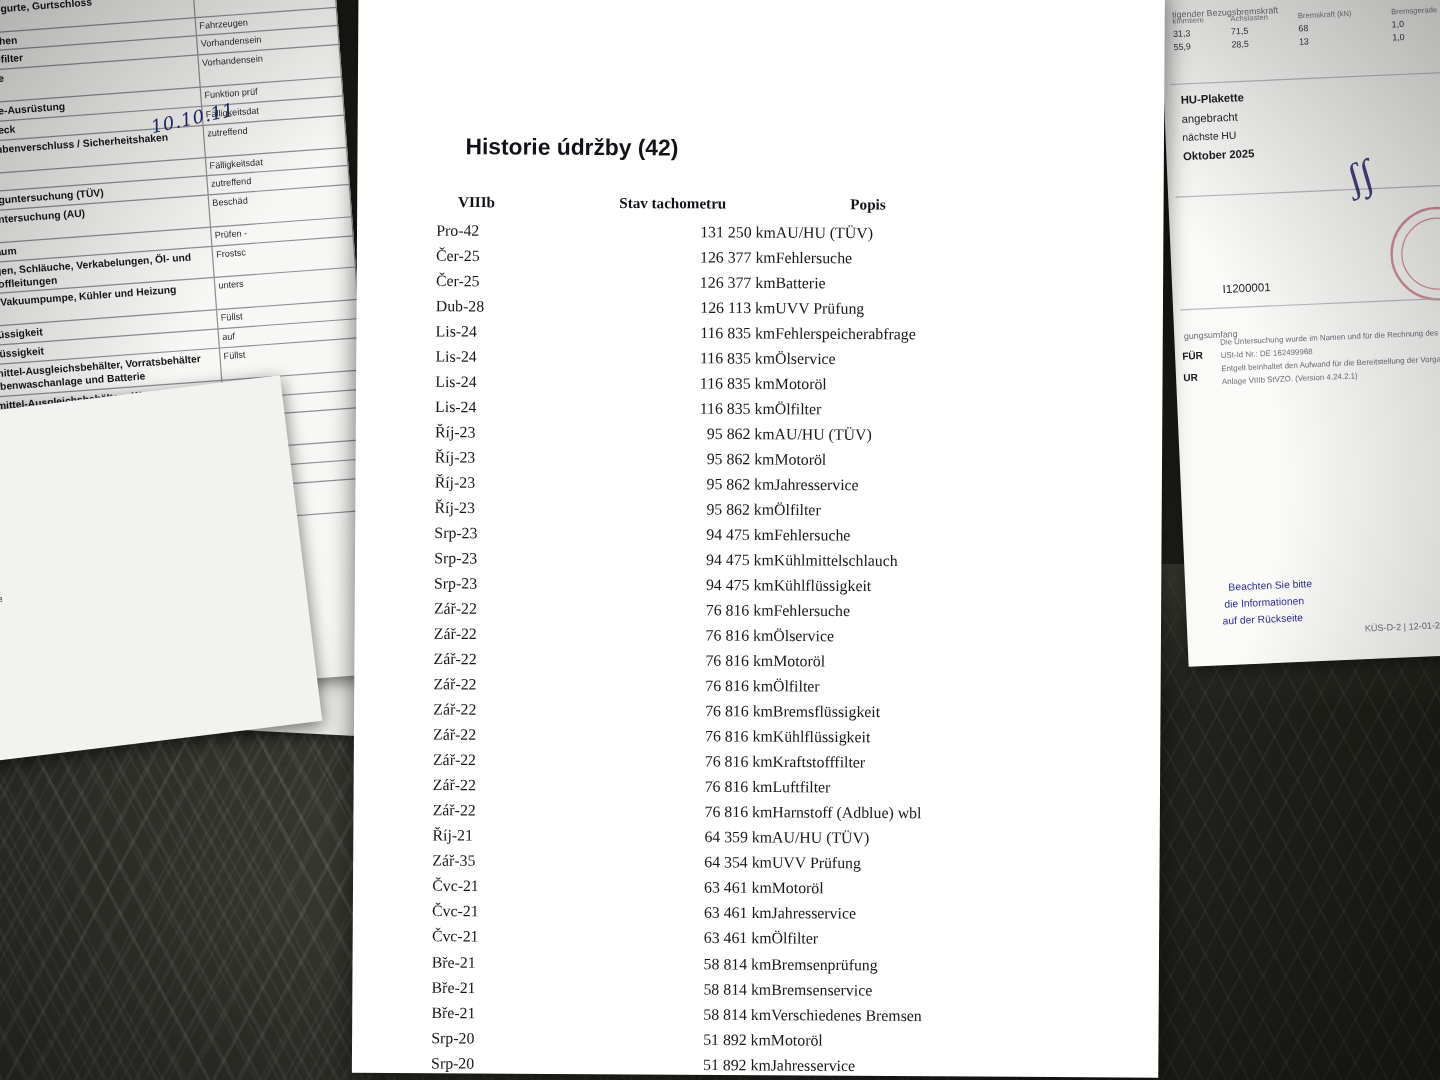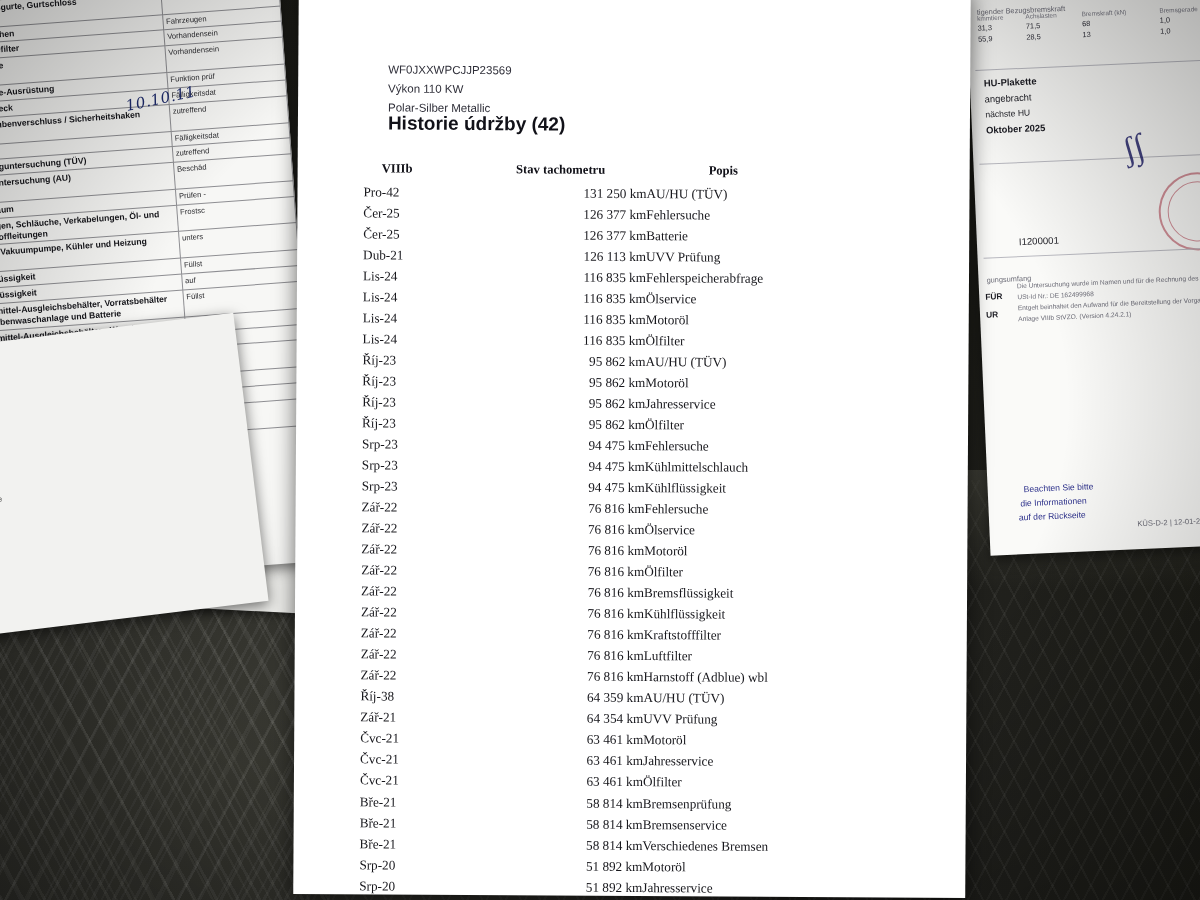--- a/index.html
+++ b/index.html
@@ -426,25 +426,20 @@
 
     <div class="rd-text rd-blue" style="left:36px; top:500px; font-size:8.6px;">Beachten Sie bitte</div>
     <div class="rd-text rd-blue" style="left:32px; top:514px; font-size:8.6px;">die Informationen</div>
     <div class="rd-text rd-blue" style="left:30px; top:528px; font-size:8.6px;">auf der Rückseite</div>
 
     <div class="rd-text rd-faint" style="left:148px; top:540px; font-size:7.6px;">KÜS-D-2 | 12-01-2023</div>
   </div>
 
   <div class="sheet" id="main-doc">
 
-    <div class="vin-block">
-      <div>WF0JXXWPCJJP23569</div>
-      <div>Výkon 110 KW</div>
-      <div>Polar-Silber Metallic</div>
-    </div>
 
     <div class="doc-title">Historie údržby (42)</div>
 
     <table class="history">
       <thead>
         <tr>
           <th class="c-date">VIIIb</th>
           <th class="c-odo">Stav tachometru</th>
           <th class="c-desc">Popis</th>
         </tr>
@@ -459,21 +454,21 @@
             <td class="c-date">Čer-25</td>
             <td class="c-odo">126 377 km</td>
             <td class="c-desc">Fehlersuche</td>
           </tr>
           <tr>
             <td class="c-date">Čer-25</td>
             <td class="c-odo">126 377 km</td>
             <td class="c-desc">Batterie</td>
           </tr>
           <tr>
-            <td class="c-date">Dub-21</td>
+            <td class="c-date">Dub-28</td>
             <td class="c-odo">126 113 km</td>
             <td class="c-desc">UVV Prüfung</td>
           </tr>
           <tr>
             <td class="c-date">Lis-24</td>
             <td class="c-odo">116 835 km</td>
             <td class="c-desc">Fehlerspeicherabfrage</td>
           </tr>
           <tr>
             <td class="c-date">Lis-24</td>
@@ -564,26 +559,26 @@
             <td class="c-date">Zář-22</td>
             <td class="c-odo">76 816 km</td>
             <td class="c-desc">Luftfilter</td>
           </tr>
           <tr>
             <td class="c-date">Zář-22</td>
             <td class="c-odo">76 816 km</td>
             <td class="c-desc">Harnstoff (Adblue) wbl</td>
           </tr>
           <tr>
-            <td class="c-date">Říj-38</td>
+            <td class="c-date">Říj-21</td>
             <td class="c-odo">64 359 km</td>
             <td class="c-desc">AU/HU (TÜV)</td>
           </tr>
           <tr>
-            <td class="c-date">Zář-21</td>
+            <td class="c-date">Zář-35</td>
             <td class="c-odo">64 354 km</td>
             <td class="c-desc">UVV Prüfung</td>
           </tr>
           <tr>
             <td class="c-date">Čvc-21</td>
             <td class="c-odo">63 461 km</td>
             <td class="c-desc">Motoröl</td>
           </tr>
           <tr>
             <td class="c-date">Čvc-21</td>

